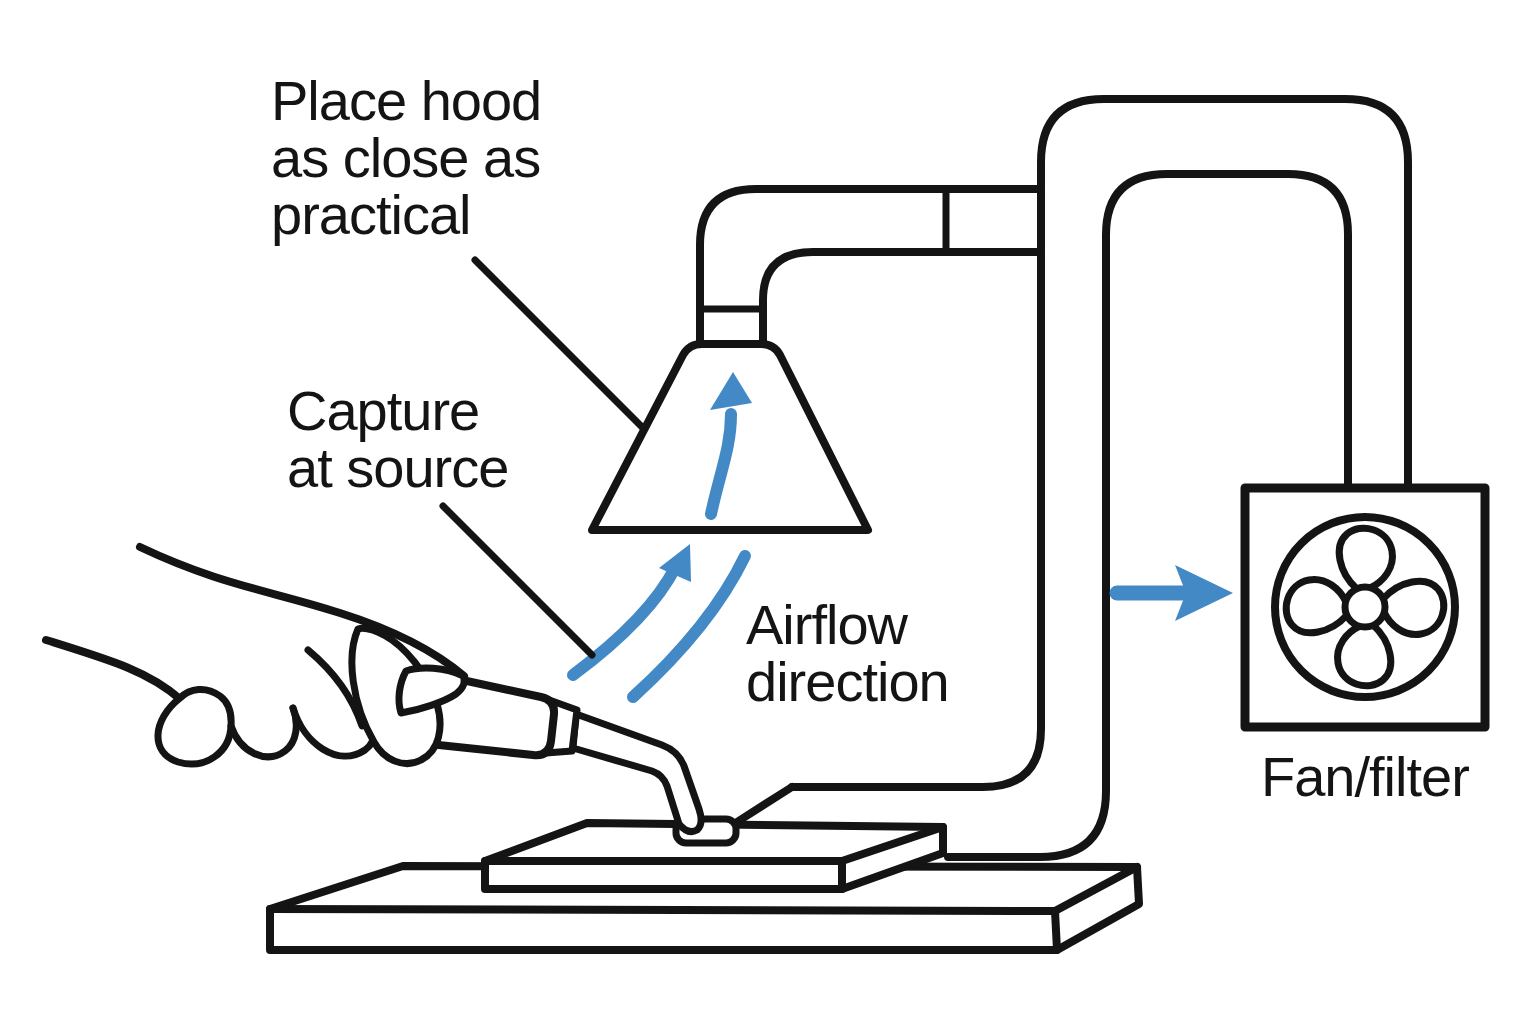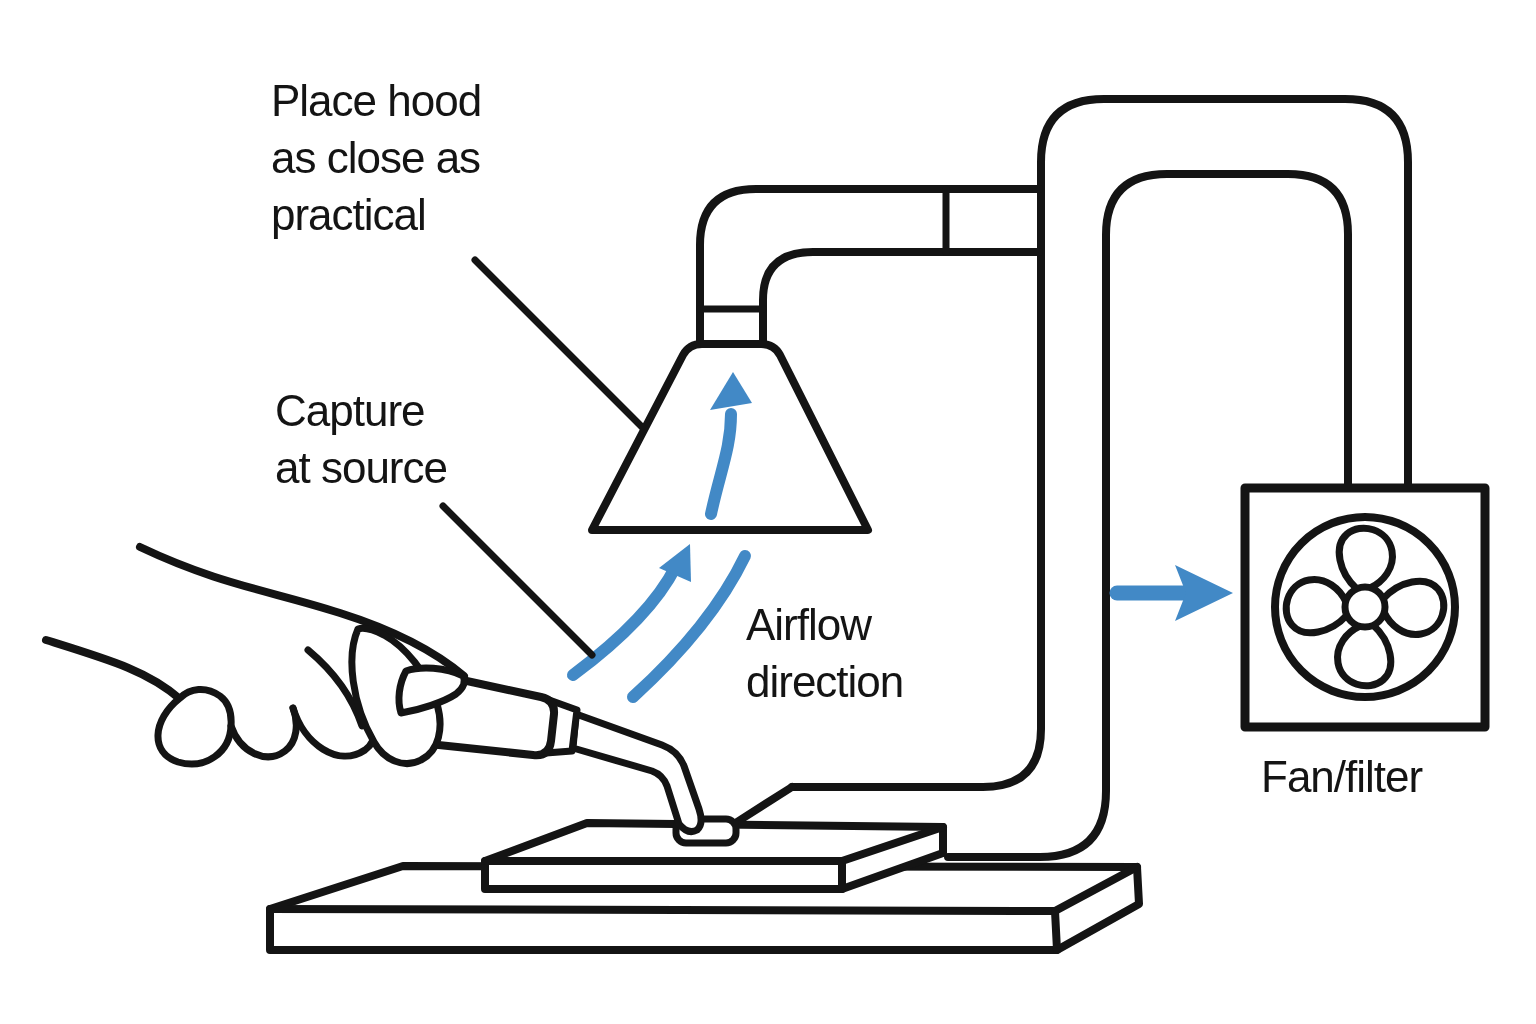--- a/index.html
+++ b/index.html
@@ -3,21 +3,21 @@
 <meta charset="utf-8">
 <style>
   html,body{margin:0;padding:0;background:#fff;}
   .stage{
     position:relative;width:1536px;height:1024px;background:#fff;overflow:hidden;
     font-family:"Liberation Sans","DejaVu Sans",sans-serif;
   }
   .stage svg{position:absolute;left:0;top:0;}
   .label{
     position:absolute;color:var(--ink,#141414);
-    font-size:44px;line-height:57px;letter-spacing:-1px;font-weight:500;
+    font-size:56px;line-height:57px;letter-spacing:-1px;font-weight:500;
     white-space:pre-line;
   }
   .ink-stroke{stroke:var(--ink,#141414);fill:none;stroke-linecap:round;stroke-linejoin:round;}
   .ink-fill-white{stroke:var(--ink,#141414);fill:#ffffff;stroke-linecap:round;stroke-linejoin:round;}
   .accent-stroke{stroke:var(--accent,#4289c6);fill:none;stroke-linecap:round;stroke-linejoin:round;}
   .accent-fill{fill:var(--accent,#4289c6);stroke:none;}
 </style>
 </head>
 <body>
 
@@ -104,18 +104,18 @@
       </g>
     </g>
 
     <path class="ink-stroke" stroke-width="7" d="M475,260 L642,427"></path>
     <path class="ink-stroke" stroke-width="7" d="M443,506 L592,655"></path>
   </svg>
 
   <div class="label" style="left:271px;top:72px;">Place hood
 as close as
 practical</div>
-  <div class="label" style="left:275px;top:382px;">Capture
+  <div class="label" style="left:287px;top:382px;">Capture
 at source</div>
   <div class="label" style="left:746px;top:596px;">Airflow
 direction</div>
   <div class="label" style="left:1261px;top:748px;text-align:center;">Fan/filter</div>
 </div>
 
 </body></html>

